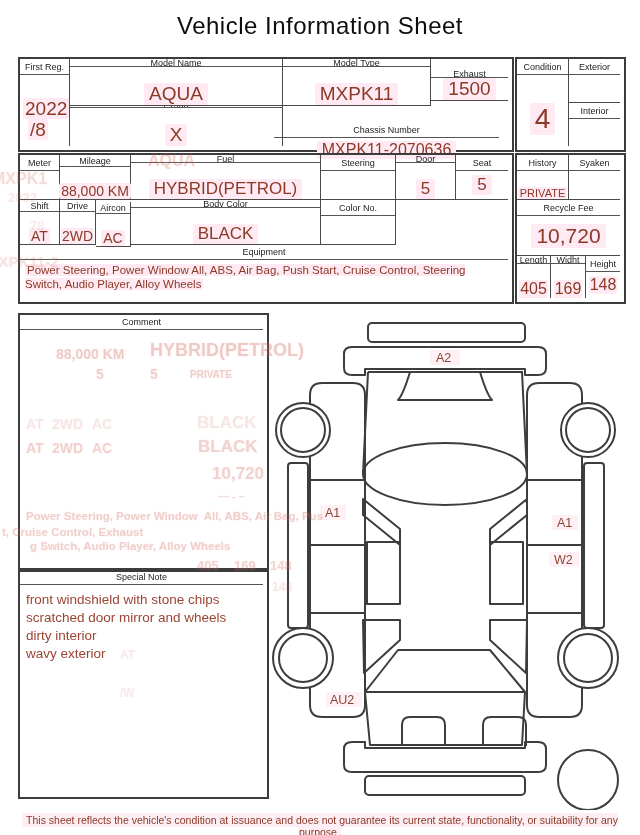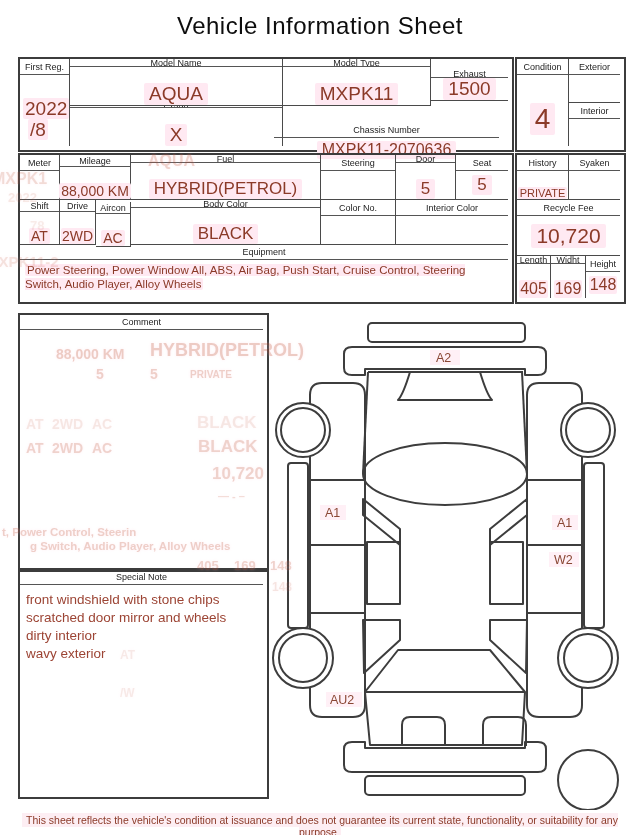--- a/index.html
+++ b/index.html
@@ -168,24 +168,20 @@
       </div>
   </div>
   <div class="cell br bb colcell" style="left:111px;top:45px;width:190px;height:45px;">
     <div class="lb">Body Color</div>
     <div class="vl" style="flex:1;font-size:17px;">
         <span class="hl">BLACK</span>
       </div>
   </div>
   <div class="cell br bb colcell" style="left:301px;top:45px;width:75px;height:45px;">
     <div class="lb">Color No.</div>
-    <div class="vl" style="flex:1;"></div>
-  </div>
-  <div class="cell bb colcell" style="left:376px;top:45px;width:112px;height:45px;">
-    <div class="lb">Interior Color</div>
     <div class="vl" style="flex:1;"></div>
   </div>
 
   <div class="cell hdr" style="left:0;top:90px;width:488px;">Equipment</div>
   <div class="cell" id="equip-value" style="left:0;top:105px;width:488px;height:38px;"><span class="hl" style="padding:0 2px;">Power Steering, Power Window  All, ABS, Air Bag, Push Start, Cruise Control, Steering Switch, Audio Player, Alloy Wheels</span></div>
 </div>
 
 <div class="box" style="left:515px;top:153px;width:107px;height:147px;">
   <div class="cell br bb colcell" style="left:0;top:0;width:52px;height:45px;text-align:center;">
     <div class="lb">History</div>
@@ -319,21 +315,22 @@
     <span class="ghost" style="left: 26px; top: 416px; font-size: 14px; opacity: 0.15;">AT</span>
     <span class="ghost" style="left: 52px; top: 416px; font-size: 14px; opacity: 0.15;">2WD</span>
     <span class="ghost" style="left: 92px; top: 416px; font-size: 14px; opacity: 0.15;">AC</span>
     <span class="ghost" style="left: 197px; top: 413px; font-size: 17px; opacity: 0.15;">BLACK</span>
     <span class="ghost" style="left: 26px; top: 440px; font-size: 14px; opacity: 0.28;">AT</span>
     <span class="ghost" style="left: 52px; top: 440px; font-size: 14px; opacity: 0.28;">2WD</span>
     <span class="ghost" style="left: 92px; top: 440px; font-size: 14px; opacity: 0.28;">AC</span>
     <span class="ghost" style="left: 198px; top: 437px; font-size: 17px; opacity: 0.28;">BLACK</span>
     <span class="ghost" style="left: 212px; top: 464px; font-size: 17px; opacity: 0.28;">10,720</span>
     <span class="ghost" style="left: 218px; top: 490px; font-size: 11px; opacity: 0.22;">— - –</span>
-    <span class="ghost" style="left: 2px; top: 526px; font-size: 11.5px; opacity: 0.3;">t, Power Control, Steerin</span>
+    <span class="ghost" style="left: 26px; top: 510px; font-size: 11.5px; opacity: 0.3;">Power Steering, Power Window  All, ABS, Air Bag, Pus</span>
+    <span class="ghost" style="left: 2px; top: 526px; font-size: 11.5px; opacity: 0.3;">t, Cruise Control, Exhaust</span>
     <span class="ghost" style="left: 30px; top: 540px; font-size: 11.5px; opacity: 0.3;">g Switch, Audio Player, Alloy Wheels</span>
     <span class="ghost" style="left: 197px; top: 558px; font-size: 13px; opacity: 0.28;">405</span>
     <span class="ghost" style="left: 234px; top: 558px; font-size: 13px; opacity: 0.28;">169</span>
     <span class="ghost" style="left: 270px; top: 558px; font-size: 13px; opacity: 0.28;">148</span>
     <span class="ghost" style="left: 272px; top: 580px; font-size: 12px; opacity: 0.16;">148</span>
     <span class="ghost" style="left: 120px; top: 648px; font-size: 12px; opacity: 0.13;">AT</span>
     <span class="ghost" style="left: 120px; top: 686px; font-size: 12px; opacity: 0.13;">/W</span>
   </div>
 
 </body></html>

